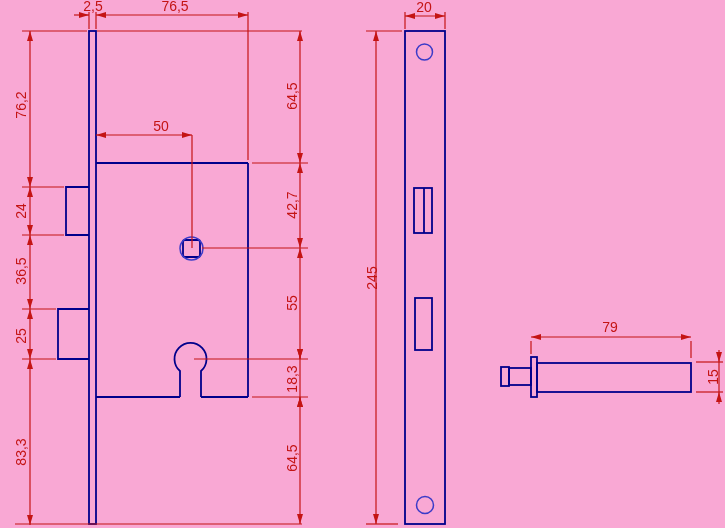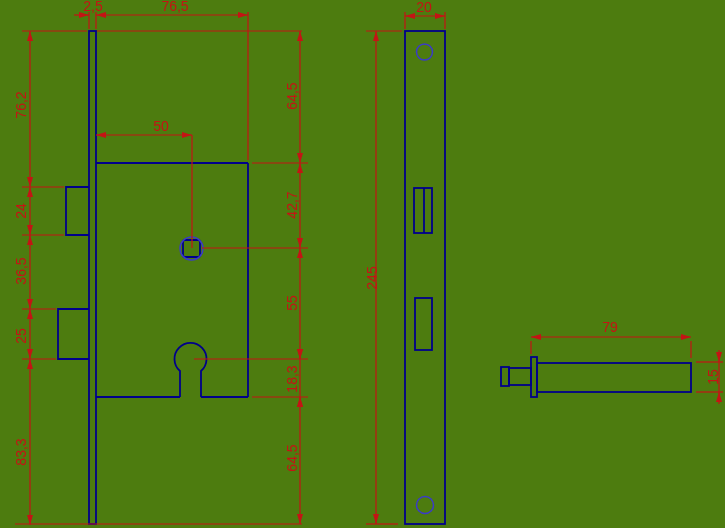--- a/index.html
+++ b/index.html
@@ -1,16 +1,16 @@
 <!DOCTYPE html>
 <html><head>
 <meta charset="utf-8">
 <style>
   html,body{margin:0;padding:0;background:#ffffff;}
-  .stage{position:relative;width:725px;height:528px;background:#4d7c0f;overflow:hidden;}
+  .stage{position:relative;width:725px;height:528px;background:#f9a8d4;overflow:hidden;}
   svg{display:block;}
   .b  {stroke:#00008b;stroke-width:1.8;fill:none;}
   .b2 {stroke:#3b3bc8;stroke-width:1.5;fill:none;}
   .r  {stroke:#c41414;stroke-width:1.2;fill:none;}
   .rt {fill:#c41414;font-family:"Liberation Sans",sans-serif;font-size:14px;}
 </style>
 </head>
 <body>
 
 <div class="stage">

